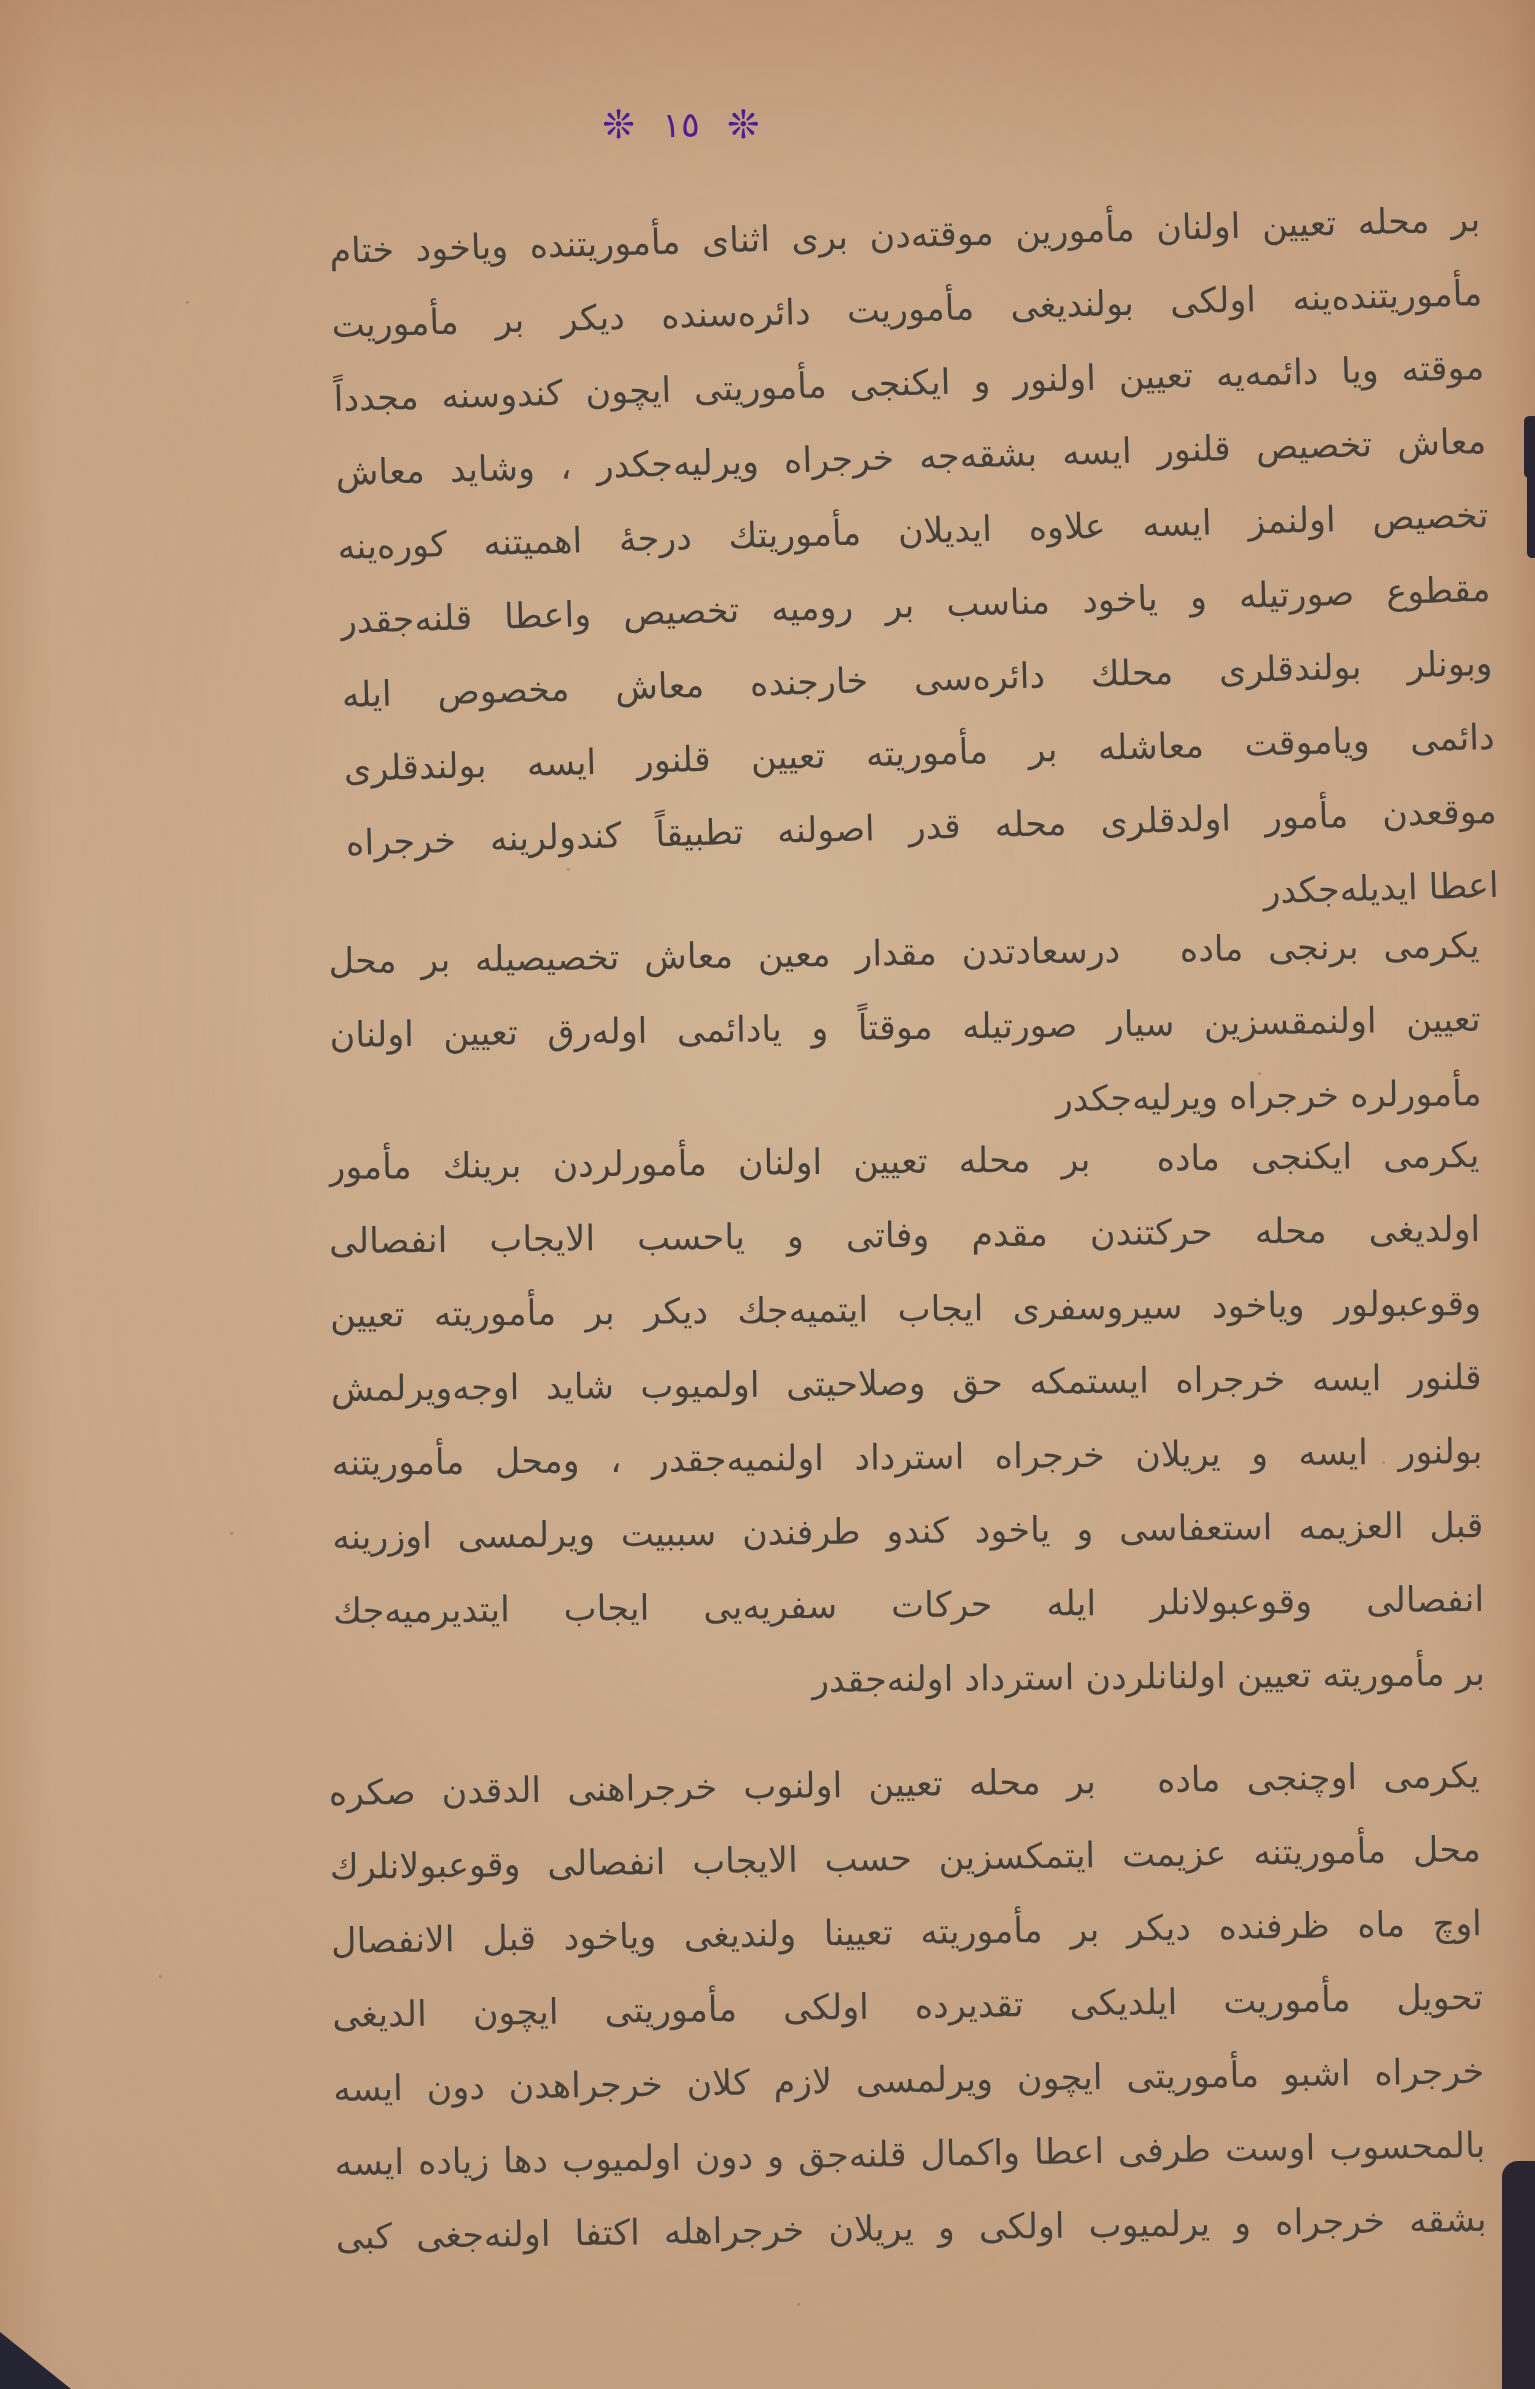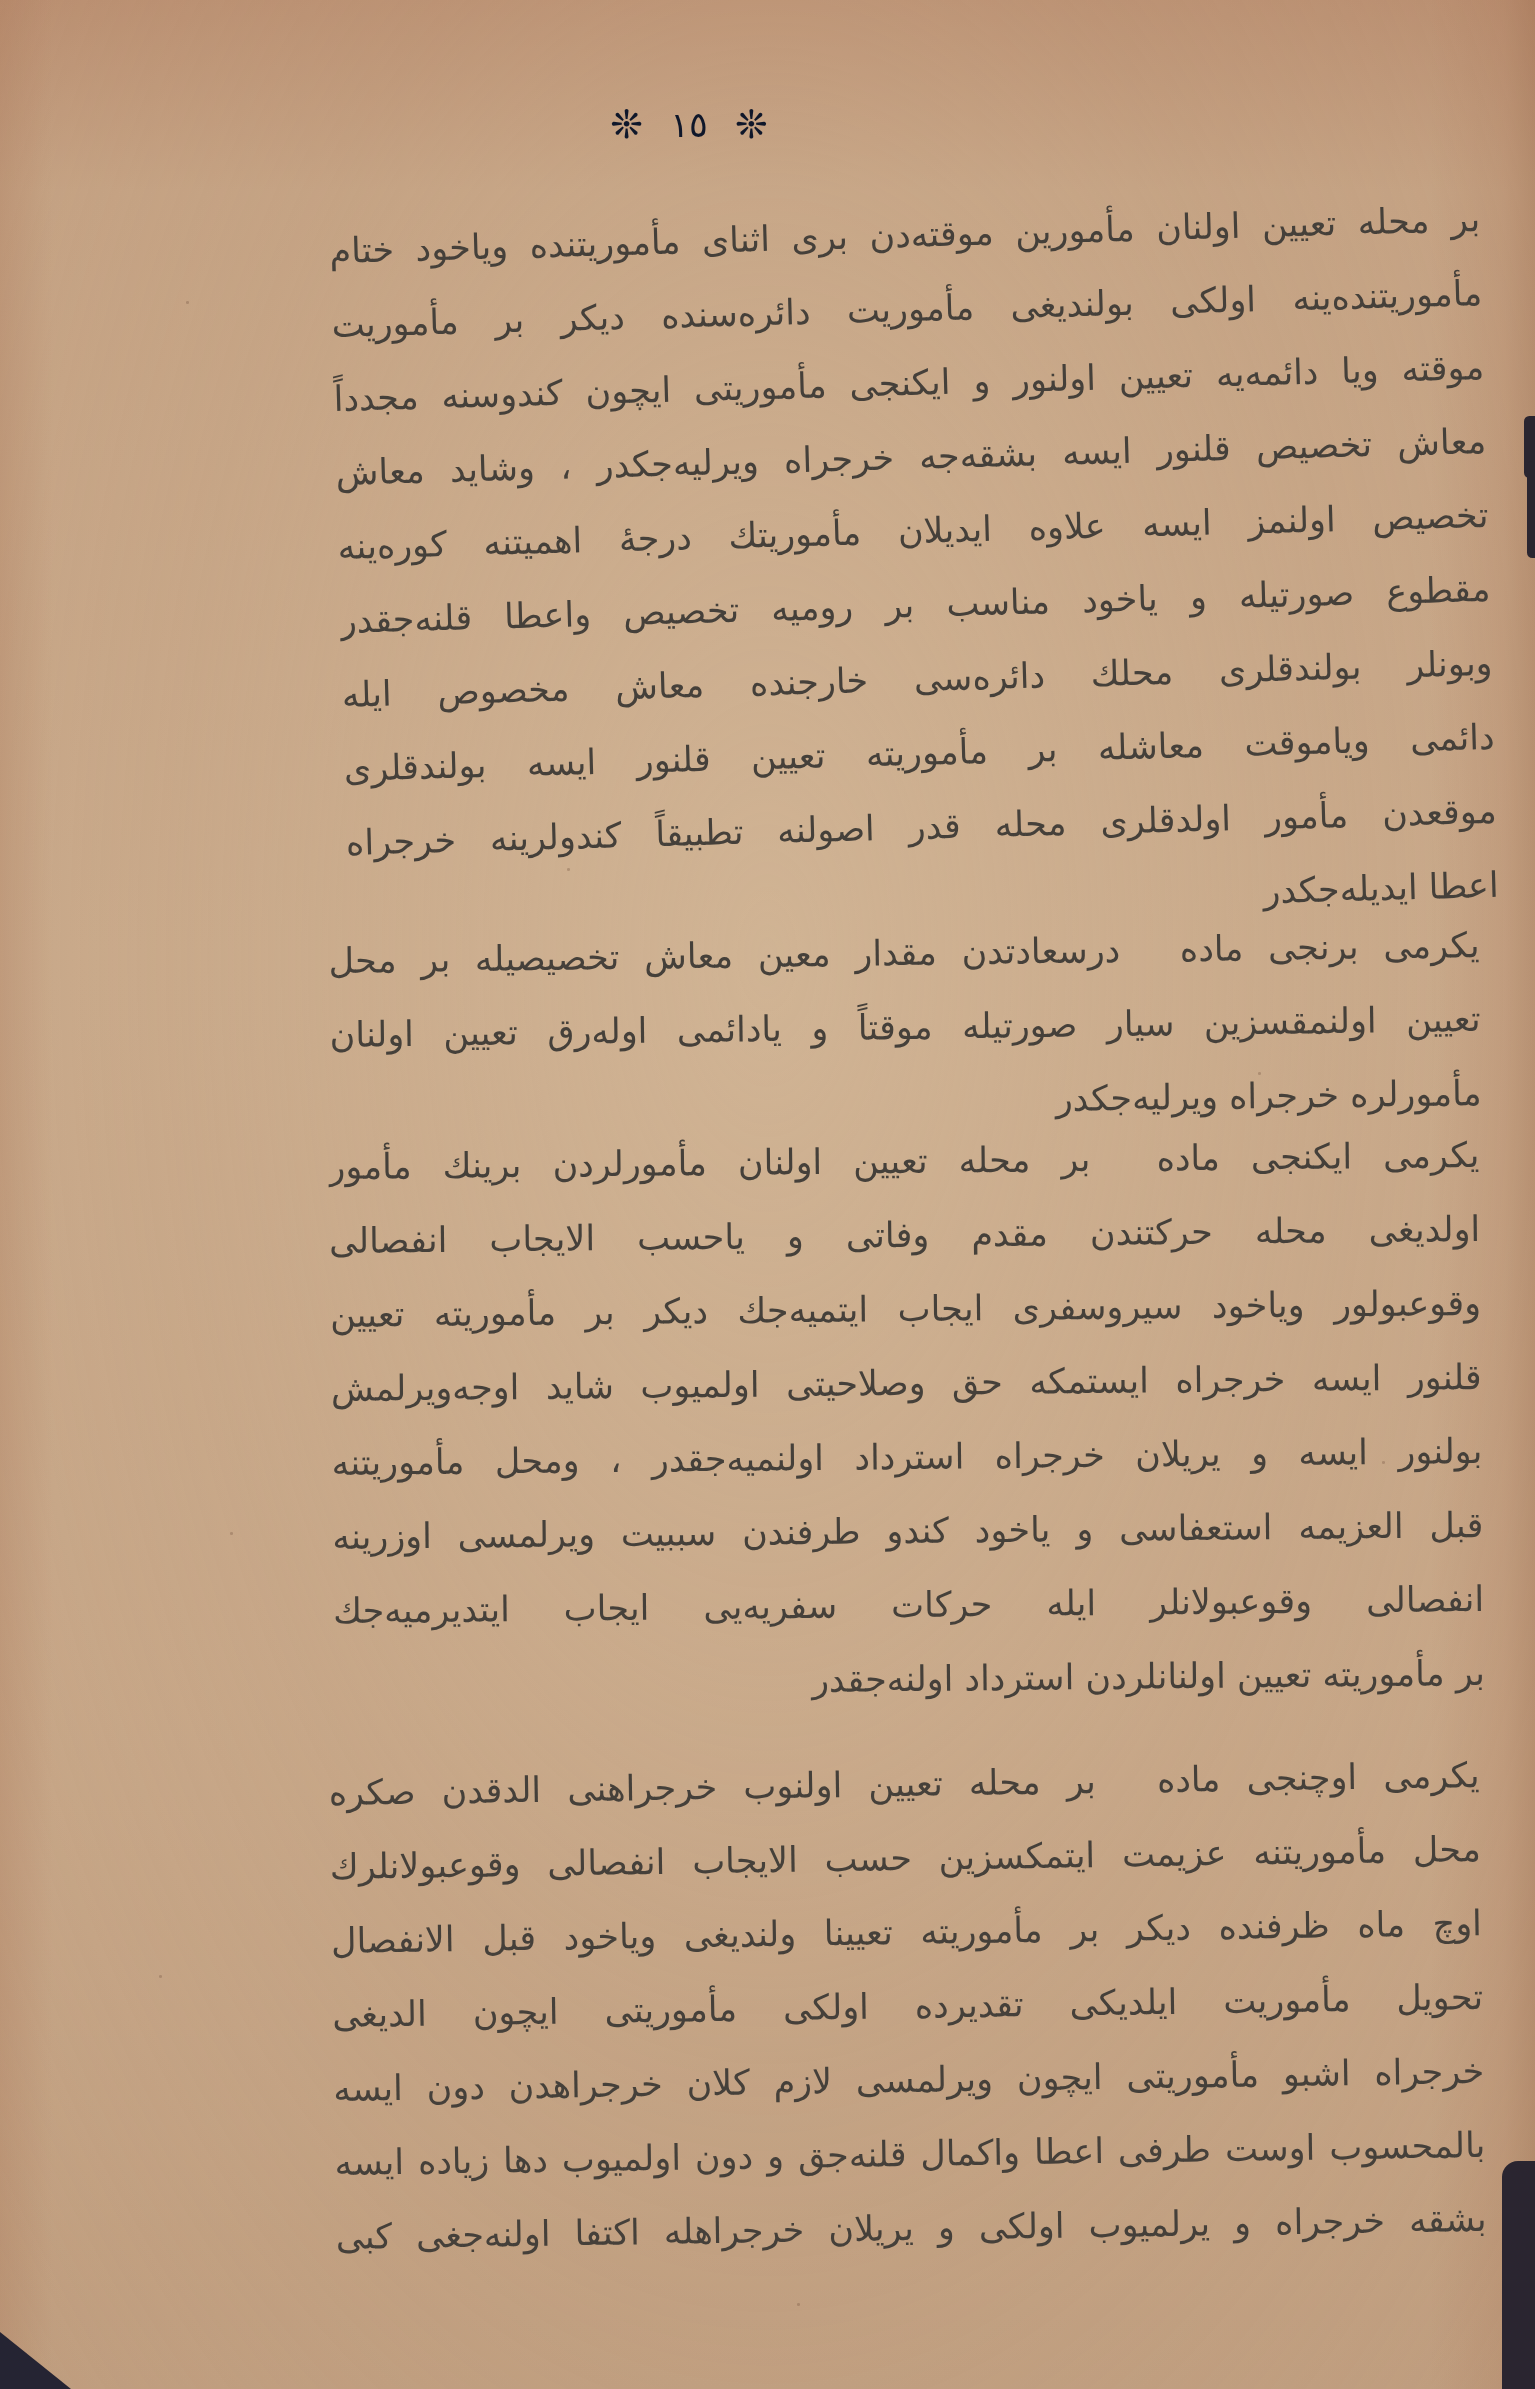--- a/index.html
+++ b/index.html
@@ -55,24 +55,24 @@
       left: 0;
       bottom: 0;
       width: 0;
       height: 0;
       border-left: 71px solid #252433;
       border-top: 57px solid transparent;
     }
     .header {
       position: absolute;
       top: 102px;
-      left: 8px;
+      left: 0;
       width: 1362px;
       text-align: center;
-      color: #0f172a;
+      color: #4c1d95;
       font-size: 35px;
       direction: rtl;
     }
     .header .orn {
       font-size: 39px;
       display: inline-block;
       margin: 0 16px;
       vertical-align: middle;
     }
     .header .num {

